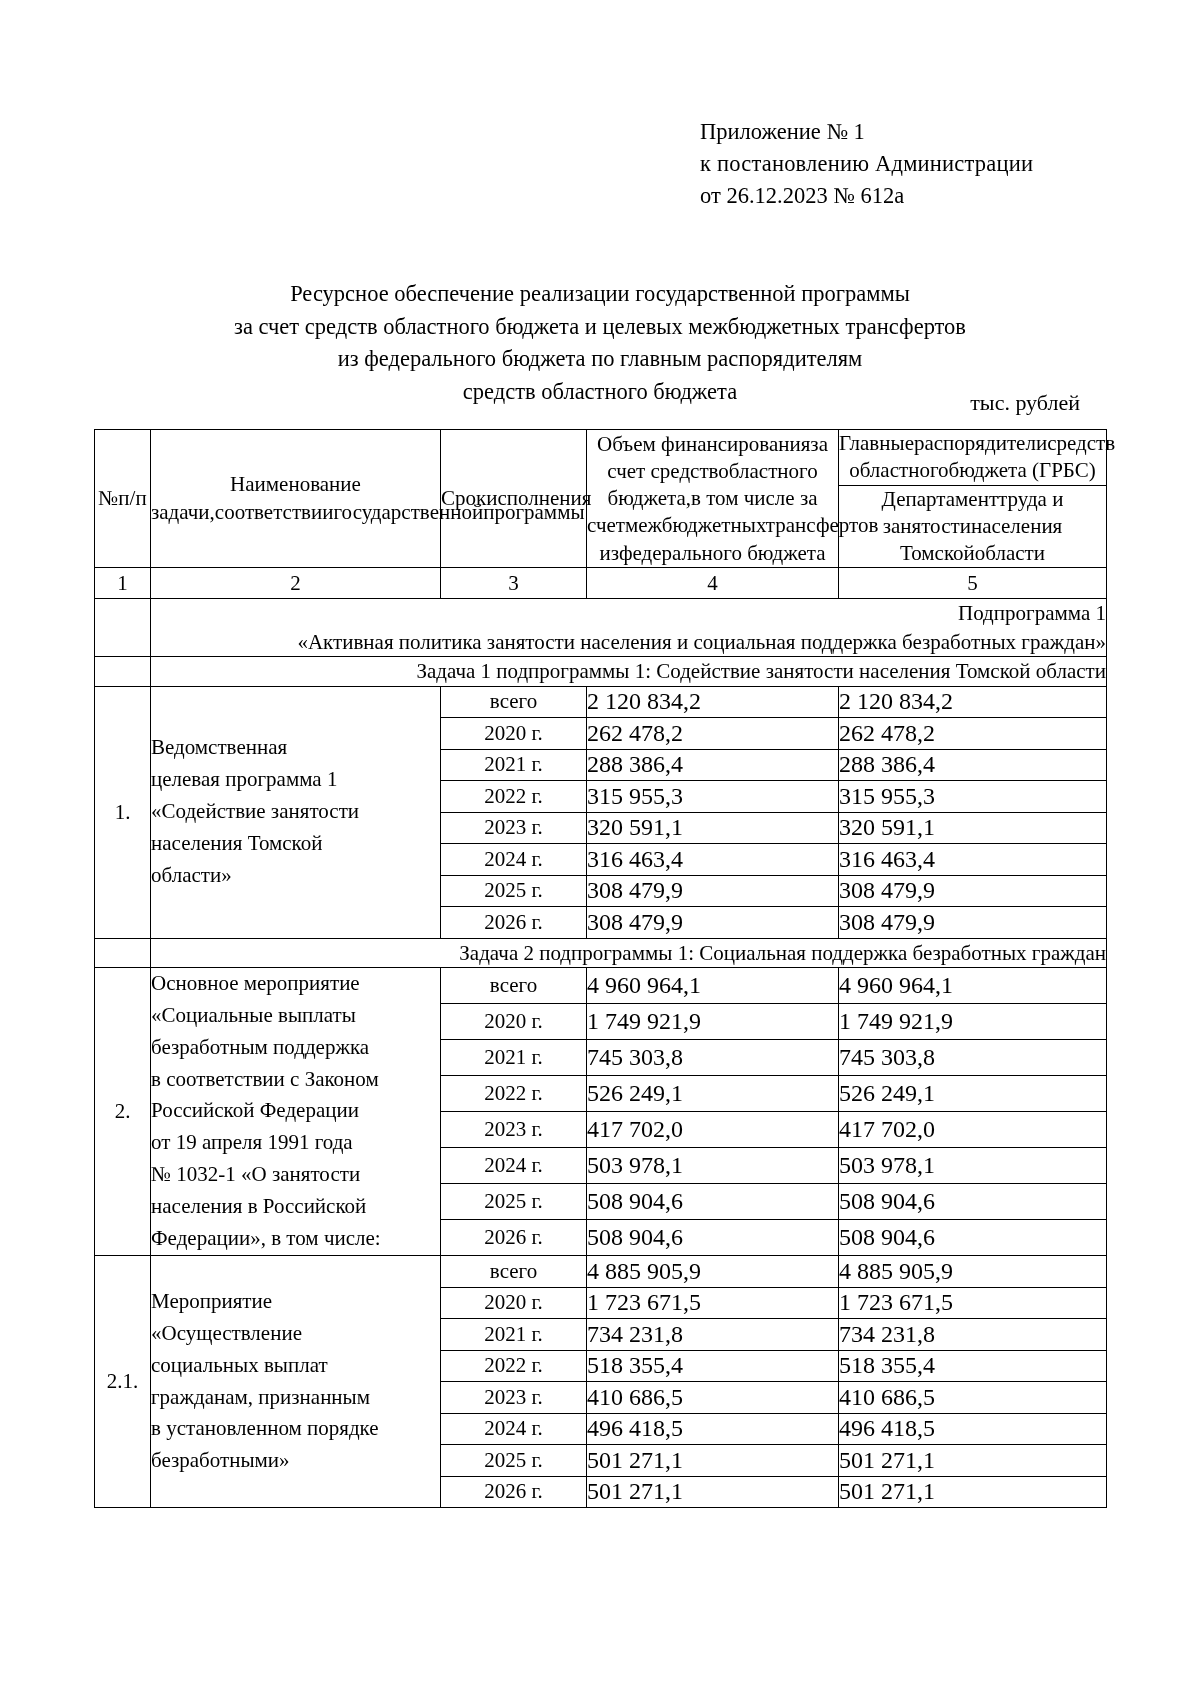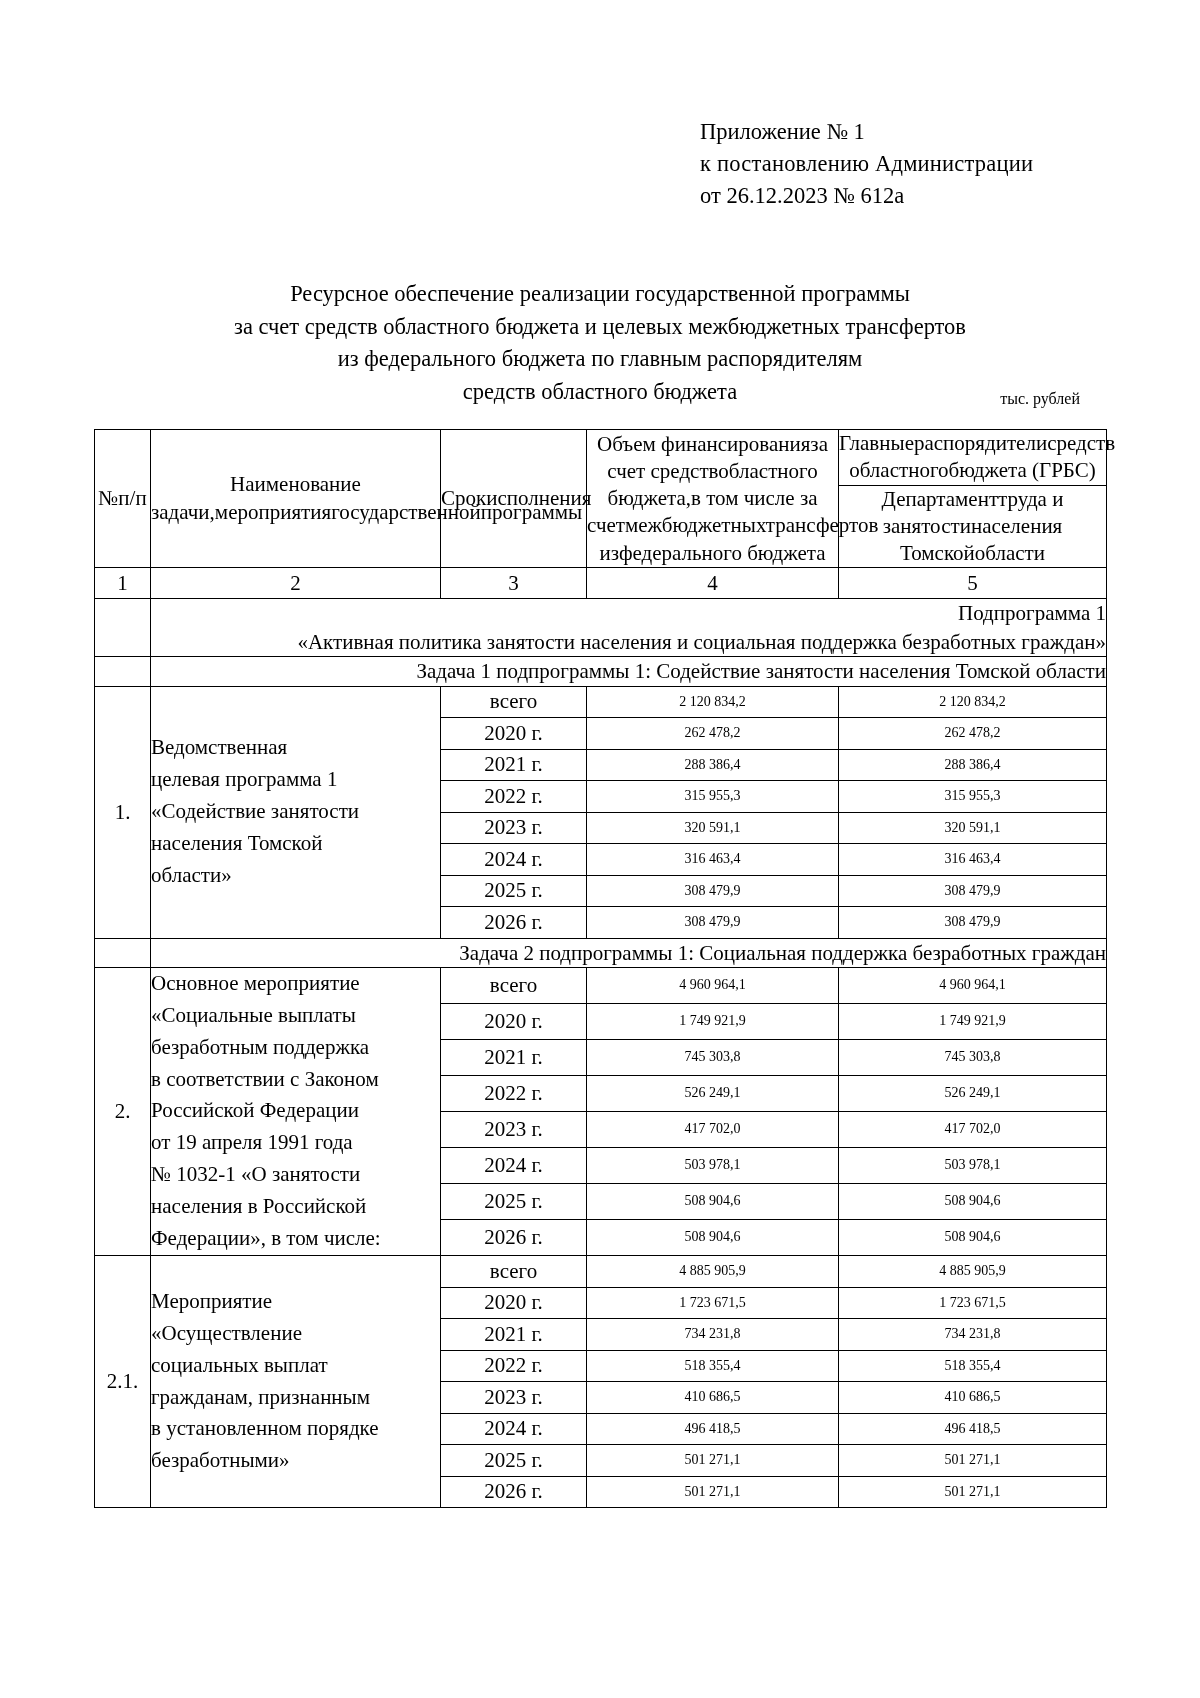--- a/index.html
+++ b/index.html
@@ -52,21 +52,21 @@
     line-height: 1.45;
     font-family: "Liberation Serif", "DejaVu Serif", serif;
   }
   .doc-title div { white-space: nowrap; }
 
   
   .units {
     position: absolute;
     right: 108px;
     top: 390px;
-    font-size: 16px;
+    font-size: 22px;
     margin-left: 34px;
   }
 
   
   .tbl-wrap {
     position: absolute;
     left: 94px;
     top: 429px;
     width: 1012px;
   }
@@ -132,22 +132,21 @@
     padding-top: 9px;
     font-size: 21px;
   }
   .per-cell {
     text-align: center;
     font-size: 21px;
     height: 30.5px;
     padding: 1px 0 2px 0;
   }
   .val-cell {
-    text-align: center;
-    font-size: 14px;
+    font-size: 24px;
     height: 30.5px;
     padding: 1px 0 2px 0;
   }
   .empty-cell { border: 1px solid #000; }
 </style>
 </head>
 <body>
 
 <div class="page">
 
@@ -171,21 +170,21 @@
       <colgroup>
         <col class="c1">
           <col class="c2">
           <col class="c3">
           <col class="c4">
           <col class="c5">
       </colgroup>
       <tbody id="tbody">
           <tr>
             <th class="hdr-cell" rowspan="2"><span class="ln">№</span><span class="ln">п/п</span></th>
-            <th class="hdr-cell" rowspan="2"><span class="ln">Наименование задачи,</span><span class="ln">мероприятия</span><span class="ln">государственной</span><span class="ln">программы</span></th>
+            <th class="hdr-cell" rowspan="2"><span class="ln">Наименование задачи,</span><span class="ln">соответствии</span><span class="ln">государственной</span><span class="ln">программы</span></th>
             <th class="hdr-cell" rowspan="2"><span class="ln">Срок</span><span class="ln">исполнения</span></th>
             <th class="hdr-cell" rowspan="2"><span class="ln">Объем финансирования</span><span class="ln">за счет средств</span><span class="ln">областного бюджета,</span><span class="ln">в том числе за счет</span><span class="ln">межбюджетных</span><span class="ln">трансфертов из</span><span class="ln">федерального бюджета</span></th>
             <th class="hdr-sub"><span class="ln">Главные</span><span class="ln">распорядители</span><span class="ln">средств областного</span><span class="ln">бюджета (ГРБС)</span></th>
           </tr>
           <tr>
             <th class="hdr-sub"><span class="ln">Департамент</span><span class="ln">труда и занятости</span><span class="ln">населения Томской</span><span class="ln">области</span></th>
           </tr>
           <tr class="numrow">
             <td>1</td>
             <td>2</td>

